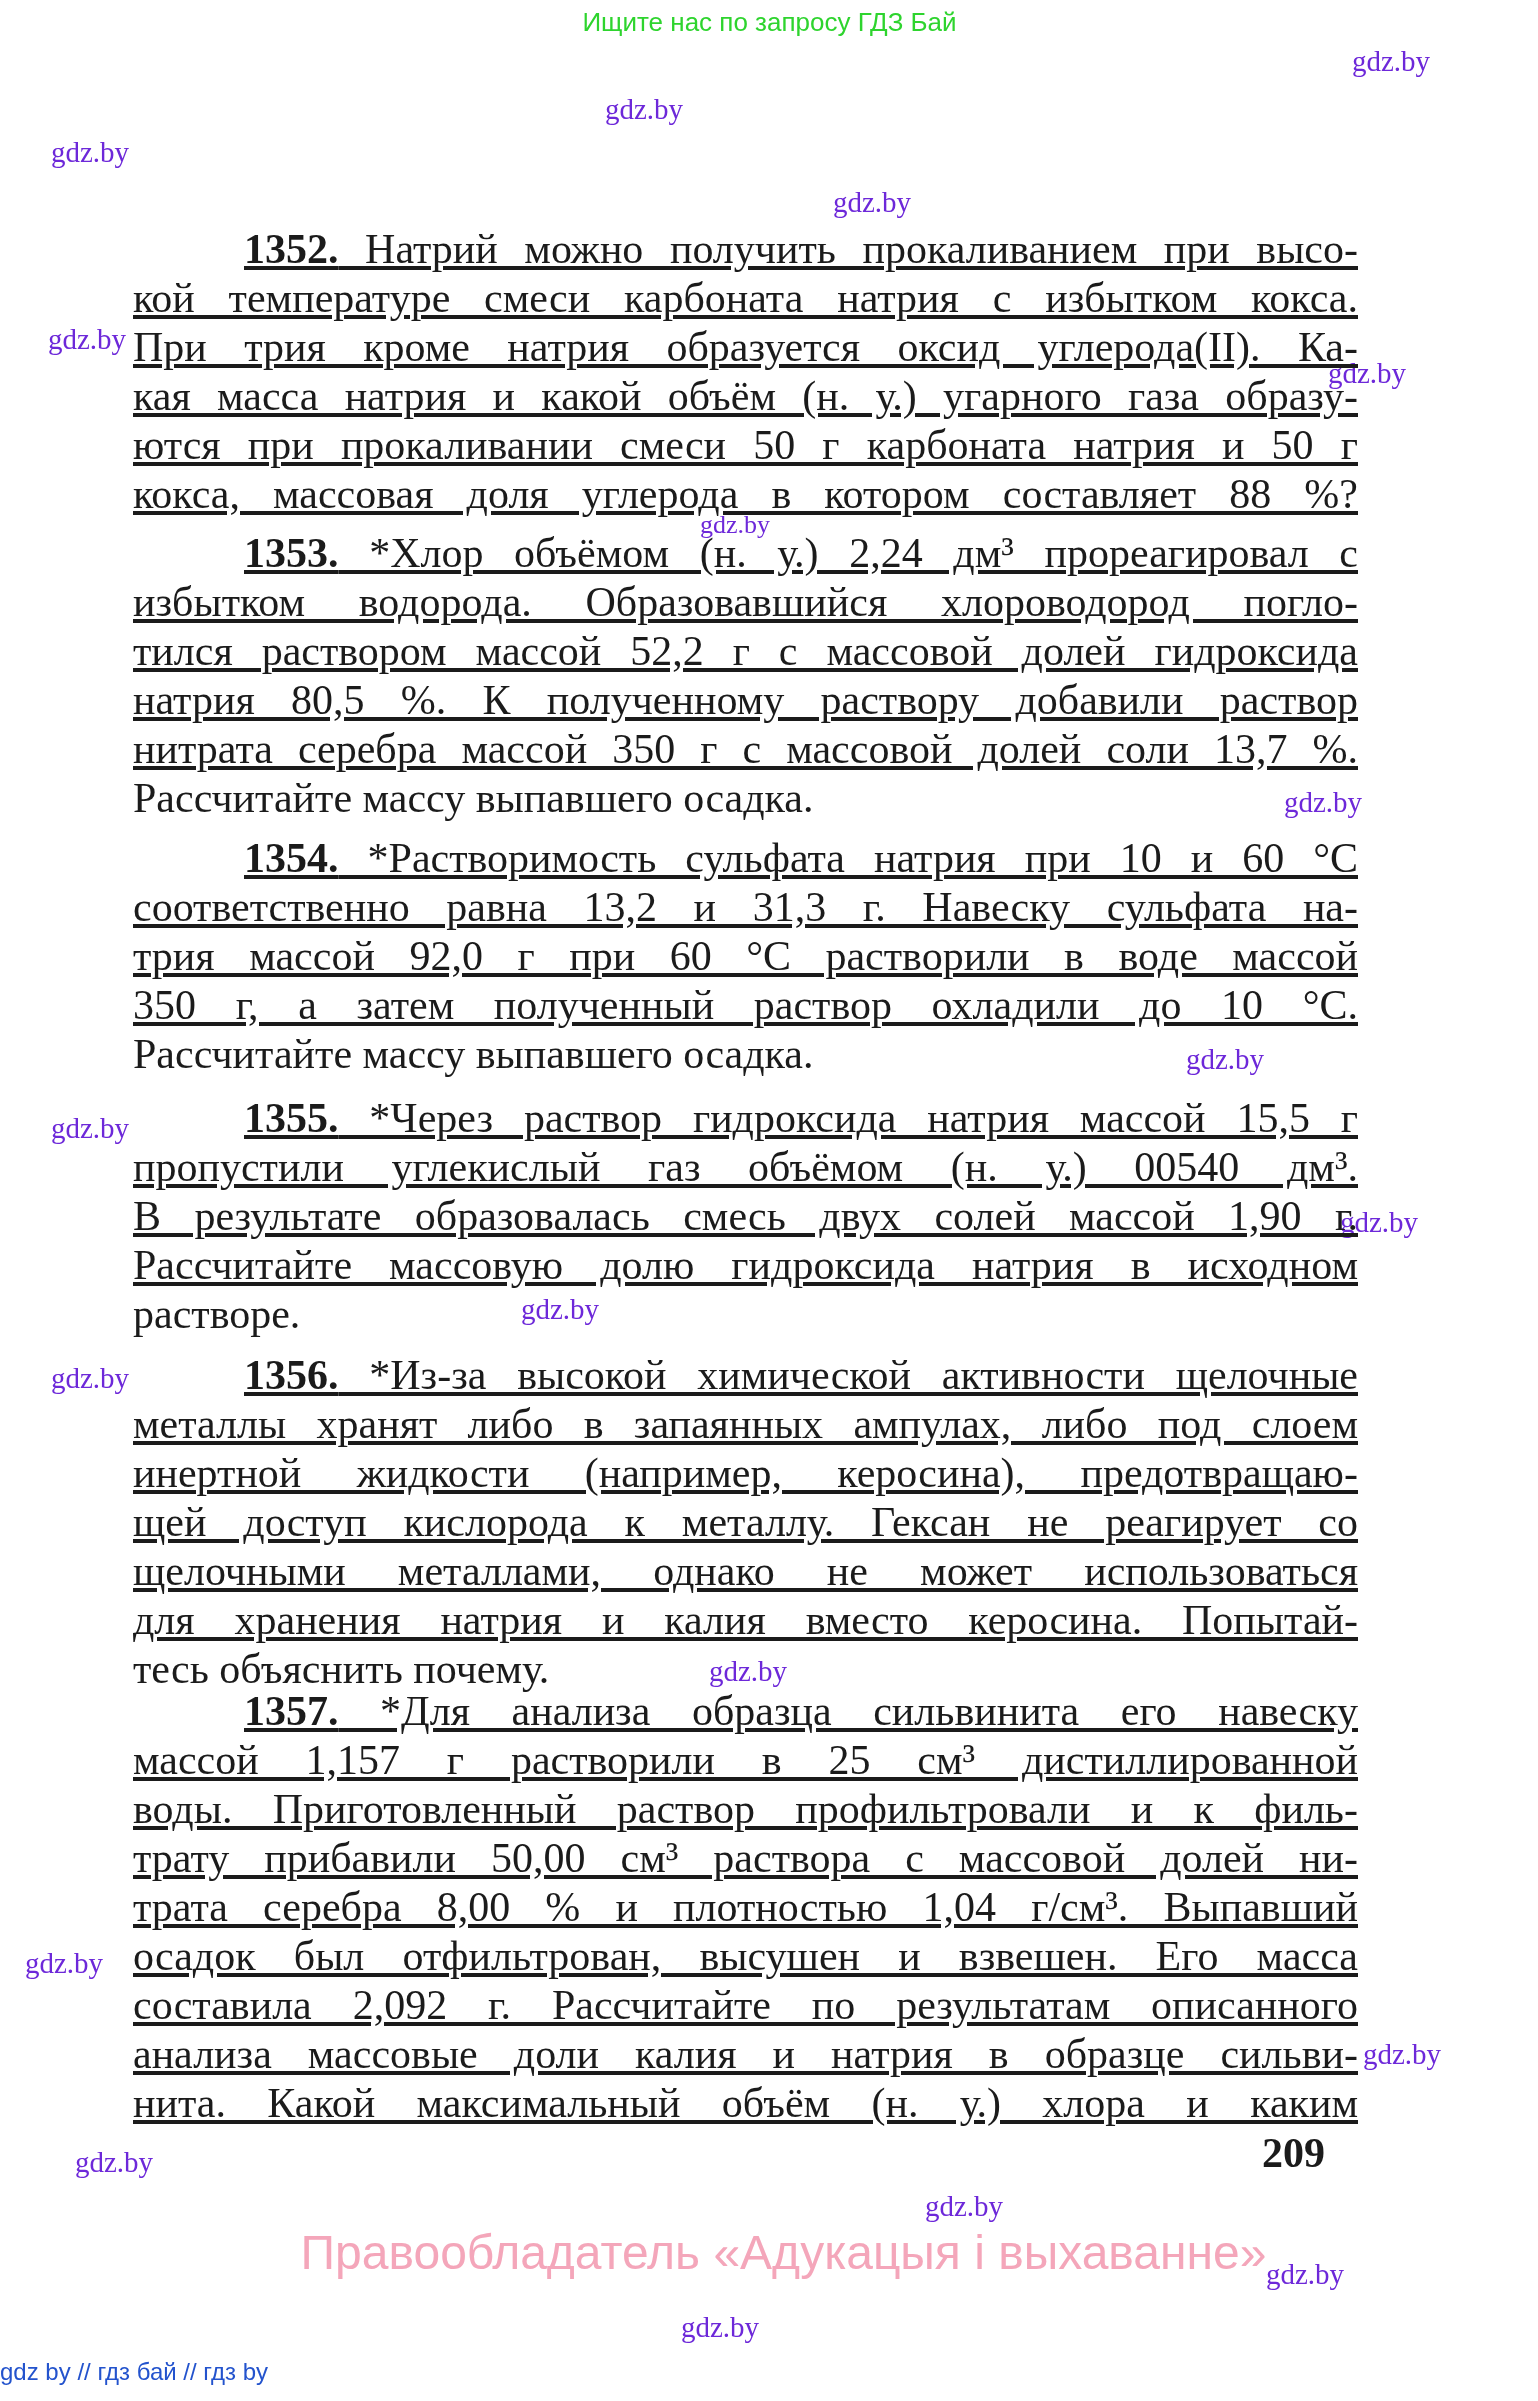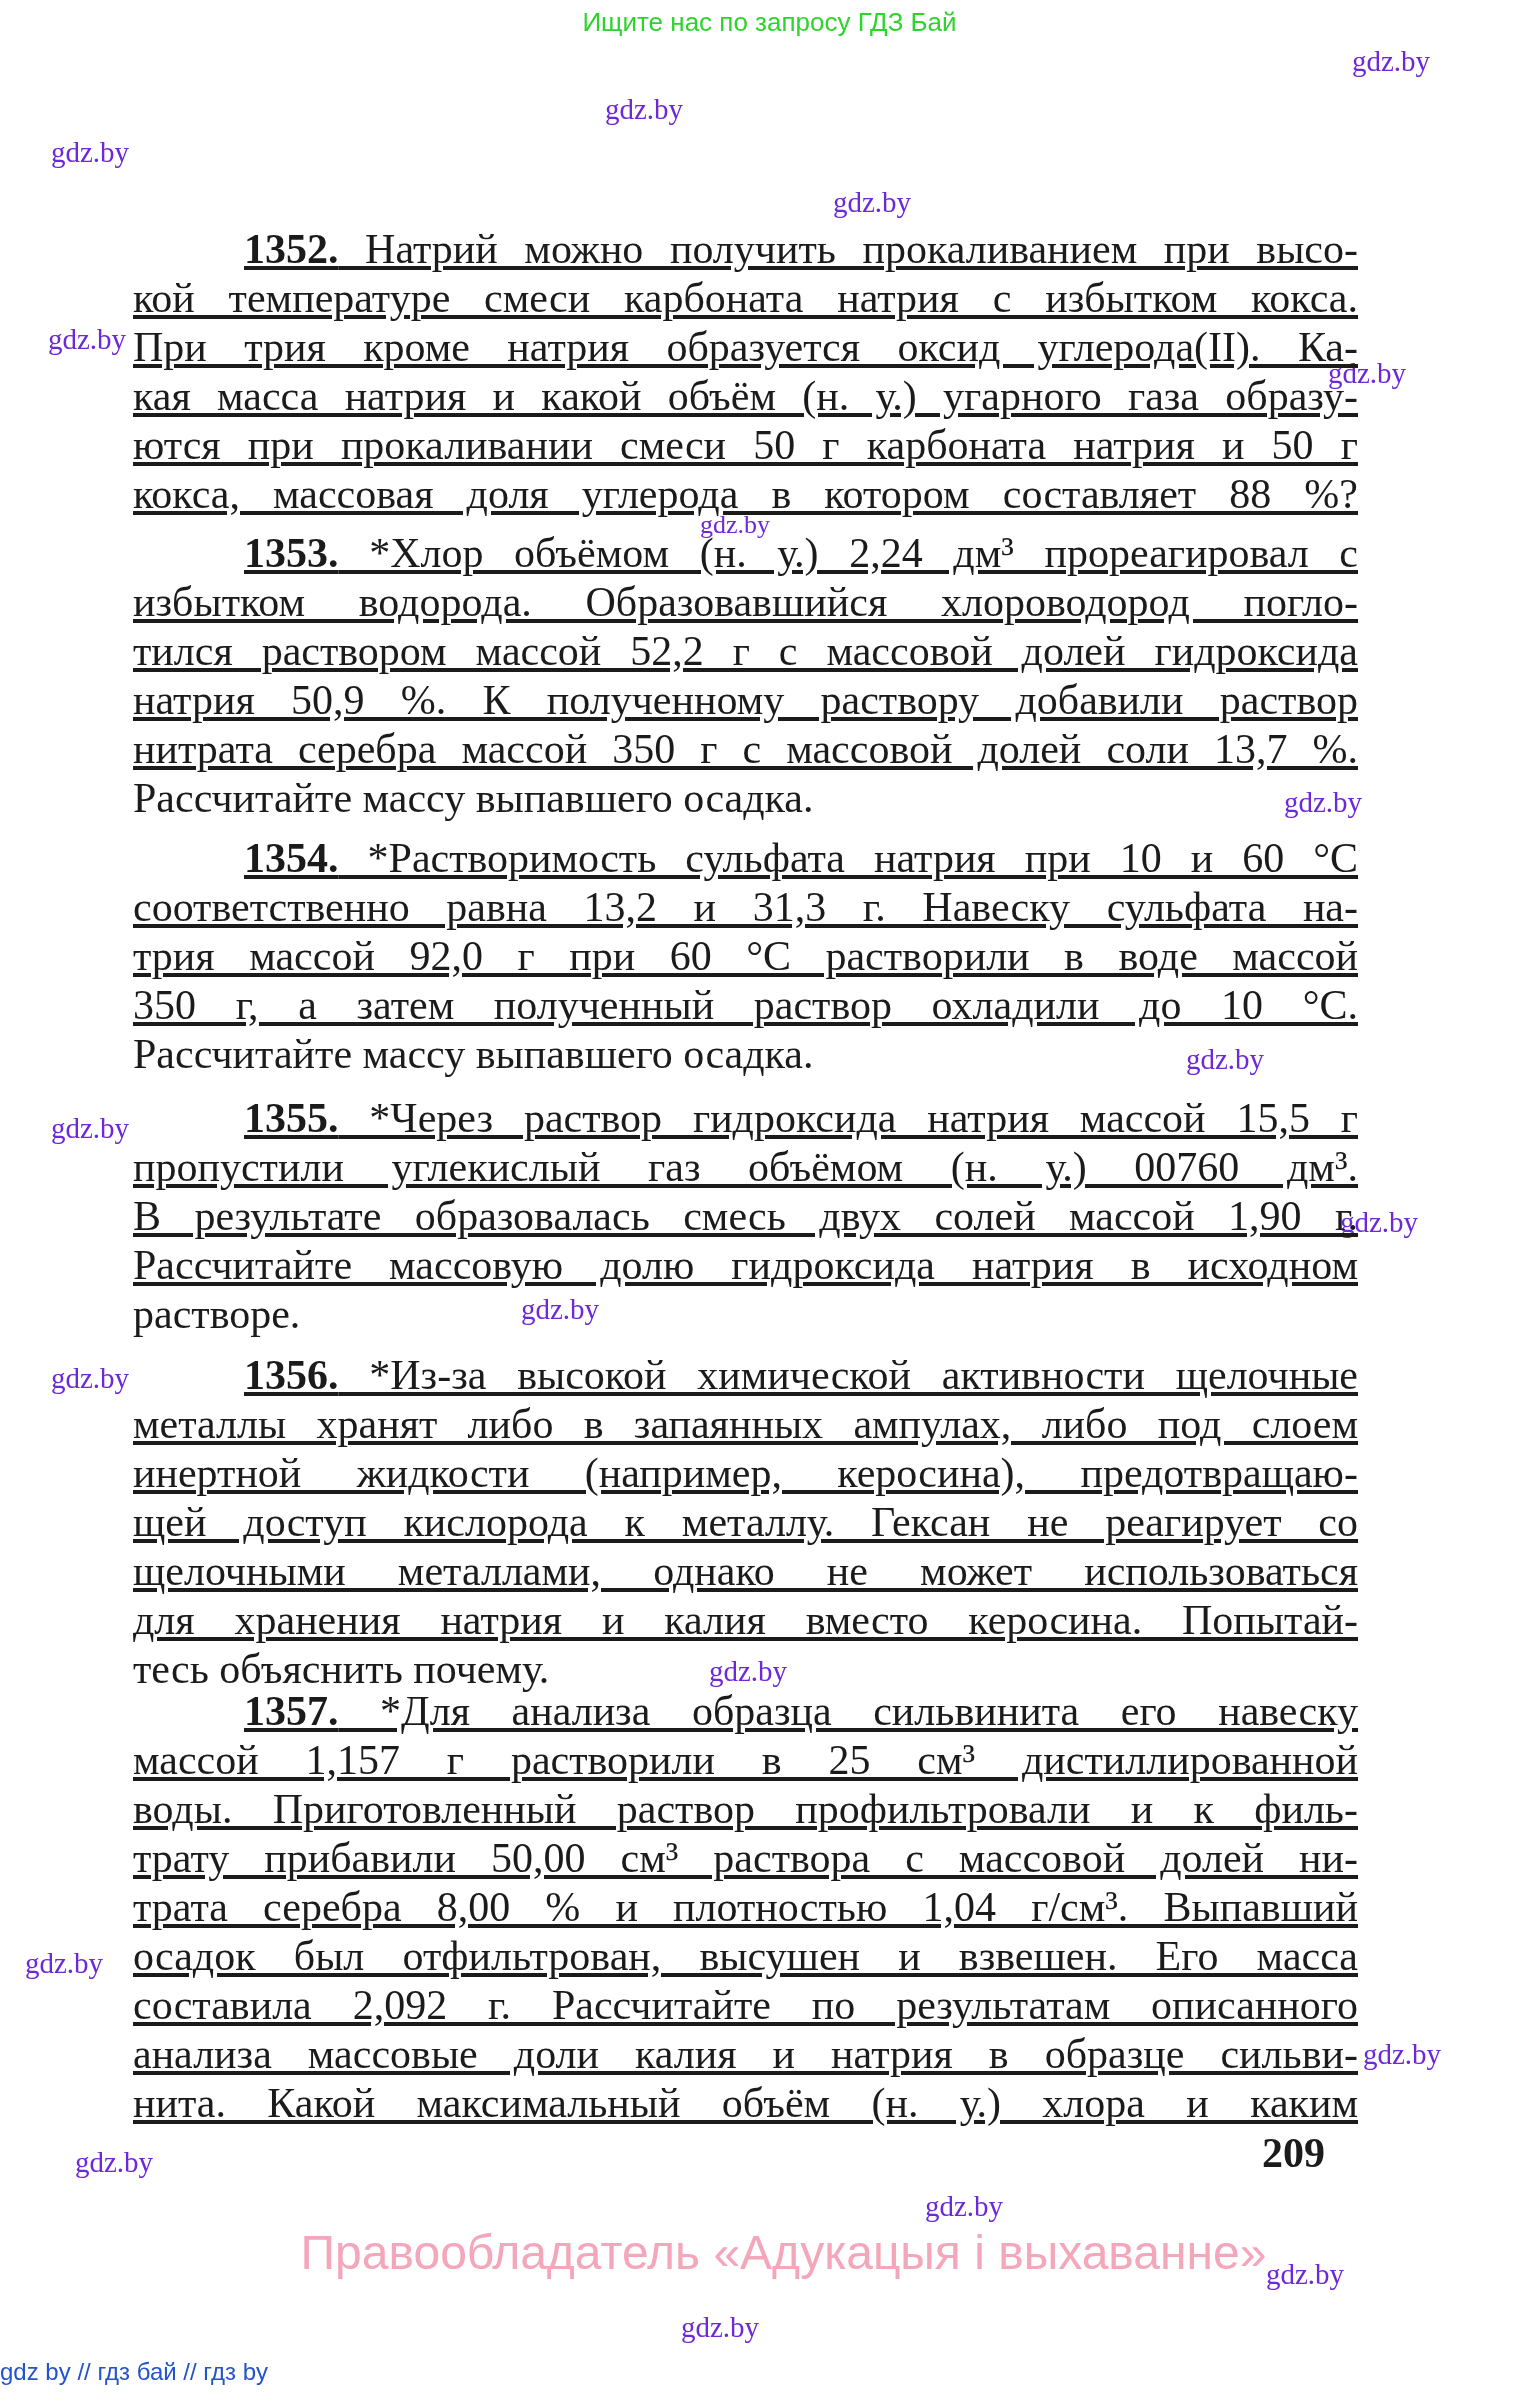--- a/index.html
+++ b/index.html
@@ -102,34 +102,34 @@
       <div class="line just">кой температуре смеси карбоната натрия с избытком кокса.</div>
       <div class="line just">При трия кроме натрия образуется оксид углерода(II). Ка-</div>
       <div class="line just">кая масса натрия и какой объём (н. у.) угарного газа образу-</div>
       <div class="line just">ются при прокаливании смеси 50 г карбоната натрия и 50 г</div>
       <div class="line just">кокса, массовая доля углерода в котором составляет 88 %?</div>
     </div>
   <div class="problem" style="top:529px">
       <div class="line first just"><span class="pnum">1353.</span> *Хлор объёмом (н. у.) 2,24 дм³ прореагировал с</div>
       <div class="line just">избытком водорода. Образовавшийся хлороводород погло-</div>
       <div class="line just">тился раствором массой 52,2 г с массовой долей гидроксида</div>
-      <div class="line just">натрия 50,9 %. К полученному раствору добавили раствор</div>
+      <div class="line just">натрия 80,5 %. К полученному раствору добавили раствор</div>
       <div class="line just">нитрата серебра массой 350 г с массовой долей соли 13,7 %.</div>
       <div class="line">Рассчитайте массу выпавшего осадка.</div>
     </div>
   <div class="problem" style="top:834px">
       <div class="line first just"><span class="pnum">1354.</span> *Растворимость сульфата натрия при 10 и 60 °С</div>
       <div class="line just">соответственно равна 13,2 и 31,3 г. Навеску сульфата на-</div>
       <div class="line just">трия массой 92,0 г при 60 °С растворили в воде массой</div>
       <div class="line just">350 г, а затем полученный раствор охладили до 10 °С.</div>
       <div class="line">Рассчитайте массу выпавшего осадка.</div>
     </div>
   <div class="problem" style="top:1094px">
       <div class="line first just"><span class="pnum">1355.</span> *Через раствор гидроксида натрия массой 15,5 г</div>
-      <div class="line just">пропустили углекислый газ объёмом (н. у.) 00760 дм³.</div>
+      <div class="line just">пропустили углекислый газ объёмом (н. у.) 00540 дм³.</div>
       <div class="line just">В результате образовалась смесь двух солей массой 1,90 г.</div>
       <div class="line just">Рассчитайте массовую долю гидроксида натрия в исходном</div>
       <div class="line">растворе.</div>
     </div>
   <div class="problem" style="top:1351px">
       <div class="line first just"><span class="pnum">1356.</span> *Из-за высокой химической активности щелочные</div>
       <div class="line just">металлы хранят либо в запаянных ампулах, либо под слоем</div>
       <div class="line just">инертной жидкости (например, керосина), предотвращаю-</div>
       <div class="line just">щей доступ кислорода к металлу. Гексан не реагирует со</div>
       <div class="line just">щелочными металлами, однако не может использоваться</div>

